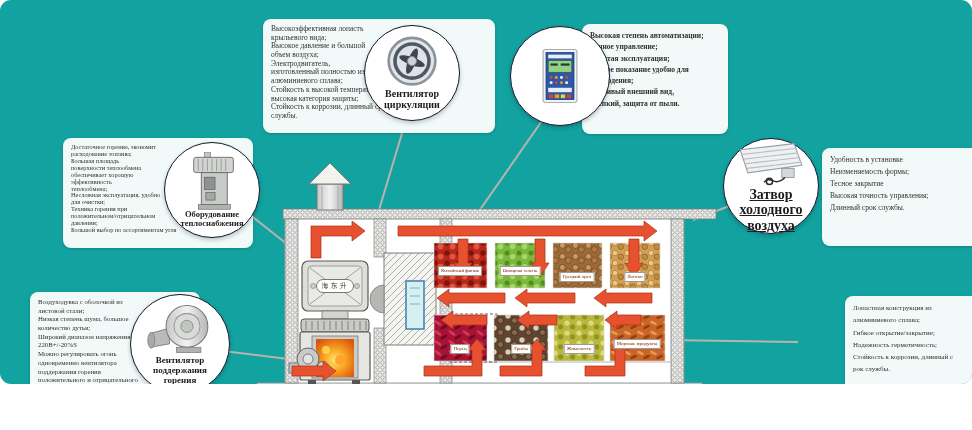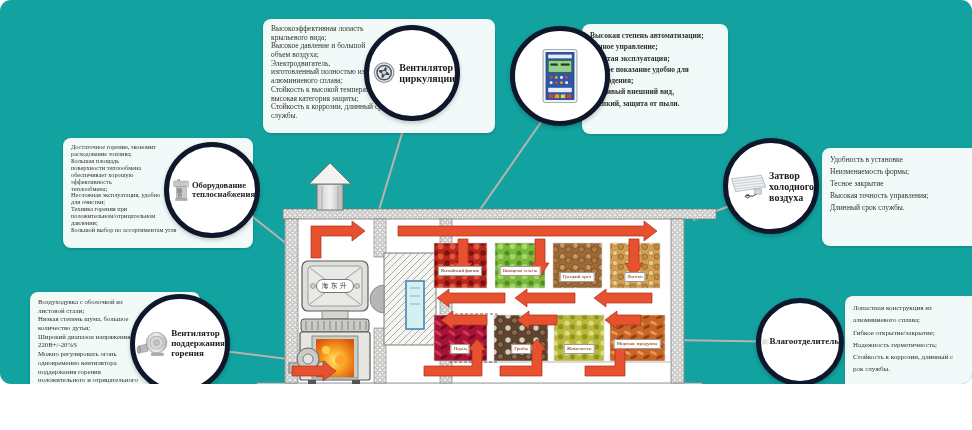--- a/index.html
+++ b/index.html
@@ -2,23 +2,23 @@
 <html><head>
 <meta charset="utf-8">
 <style>
   html,body{margin:0;padding:0;}
   .stage{position:relative;width:972px;height:384px;background:#12a2a0;overflow:hidden;
          font-family:"Liberation Serif",serif;border-radius:11px;}
   svg.scene{position:absolute;left:0;top:0;z-index:1;}
   .info-box{position:absolute;background:#f1faf8;border-radius:8px;padding:6px 8px;
             color:#34312c;z-index:2;box-shadow:0 1px 3px rgba(0,0,0,.18);}
   .info-text{white-space:pre-line;}
-  .callout-circle{position:absolute;border-radius:50%;background:#fff;border:5px solid #0f172a;
-                  z-index:3;display:flex;flex-direction:row;align-items:center;
-                  justify-content:center;text-align:left;box-shadow:0 2px 4px rgba(0,0,0,.22);box-sizing:border-box;}
+  .callout-circle{position:absolute;border-radius:50%;background:#fff;border:1px solid #0f172a;
+                  z-index:3;display:flex;flex-direction:column;align-items:center;
+                  justify-content:center;text-align:center;box-shadow:0 2px 4px rgba(0,0,0,.22);box-sizing:border-box;}
   .circle-label{white-space:pre-line;font-weight:bold;color:#1c1c1c;line-height:1.1;}
   .chip{position:absolute;z-index:4;background:#fffdf8;border:0.5px solid #9a9a9a;color:#7c2012;
         text-align:center;line-height:1.15;padding:1px 2px;transform:translateX(-50%);
         font-family:"Liberation Serif",serif;}
   .brand-chip{position:absolute;z-index:4;transform:translateX(-50%);background:#ffffff;
         border:1px solid #777;border-radius:8px;width:36px;height:12px;line-height:12px;
         font-size:7px;letter-spacing:2px;color:#3a3a3a;text-align:center;}
   
   #box-fan       {left:263px;top:19px; width:216px;height:102px;font-size:7.5px;line-height:1.16;}
   #box-control   {left:582px;top:24px; width:130px;height:98px; font-size:7.5px;line-height:1.5;font-weight:bold;}
@@ -376,44 +376,24 @@
       <g stroke="#b9c0c4" stroke-width="1.5">
         <line x1="11" y1="20" x2="81" y2="12"></line>
           <line x1="13" y1="26" x2="83" y2="18"></line>
         <line x1="15" y1="32" x2="85" y2="24"></line>
           <line x1="17" y1="38" x2="87" y2="30"></line>
       </g>
       <rect x="62" y="38" width="16" height="12" fill="#d5d8da" stroke="#888" stroke-width="1"></rect>
       <path d="M66,50 q-8,8 -16,4 q-7,-3 -11,2" fill="none" stroke="#2d2d2d" stroke-width="2"></path>
       <circle cx="46" cy="55" r="4" fill="none" stroke="#2d2d2d" stroke-width="2"></circle>
     </svg>
-    <div class="circle-label" style="font-size:10px;">Затвор холодного
+    <div class="circle-label" style="font-size:14px;text-decoration:underline;">Затвор холодного
 воздуха</div>
   </div>
 
-  <div class="callout-circle" style="left:756px;top:298px;width:88px;height:88px;">
-    <svg width="70" height="50" viewBox="0 0 88 64">
-      <polygon points="6,12 40,6 44,52 10,58" fill="#eceeee" stroke="#99a0a5" stroke-width="1.4"></polygon>
-      <polygon points="44,6 80,10 78,56 42,52" fill="#f2f4f4" stroke="#99a0a5" stroke-width="1.4"></polygon>
-      <g stroke="#b9c0c4" stroke-width="1.3">
-        <line x1="9" y1="18" x2="41" y2="13"></line>
-          <line x1="10" y1="26" x2="42" y2="21"></line>
-        <line x1="11" y1="34" x2="42" y2="30"></line>
-          <line x1="12" y1="42" x2="43" y2="38"></line>
-        <line x1="13" y1="50" x2="43" y2="46"></line>
-        <line x1="47" y1="13" x2="77" y2="17"></line>
-          <line x1="47" y1="21" x2="77" y2="25"></line>
-        <line x1="46" y1="29" x2="77" y2="33"></line>
-          <line x1="46" y1="37" x2="77" y2="41"></line>
-        <line x1="45" y1="45" x2="77" y2="49"></line>
-      </g>
-      <line x1="43" y1="6" x2="43" y2="53" stroke="#8a9095" stroke-width="1.5"></line>
-    </svg>
-    <div class="circle-label" style="font-size:9px;">Влагоотделитель</div>
-  </div>
 
   <div class="brand-chip" style="left:335px;top:279px;">海东升</div>
 
   <div class="chip" style="left:460px;top:266px;font-size:5px;max-width:40px;">Китайский финик</div>
   <div class="chip" style="left:520px;top:266px;font-size:5px;max-width:40px;">Овощная зелень</div>
   <div class="chip" style="left:577px;top:272px;font-size:5px;max-width:44px;">Грецкий орех</div>
   <div class="chip" style="left:635px;top:272px;font-size:5px;max-width:44px;">Лонган</div>
 
   <div class="chip" style="left:460px;top:344px;font-size:5px;max-width:44px;">Перец</div>
   <div class="chip" style="left:521px;top:344px;font-size:5px;max-width:44px;">Грибы</div>

